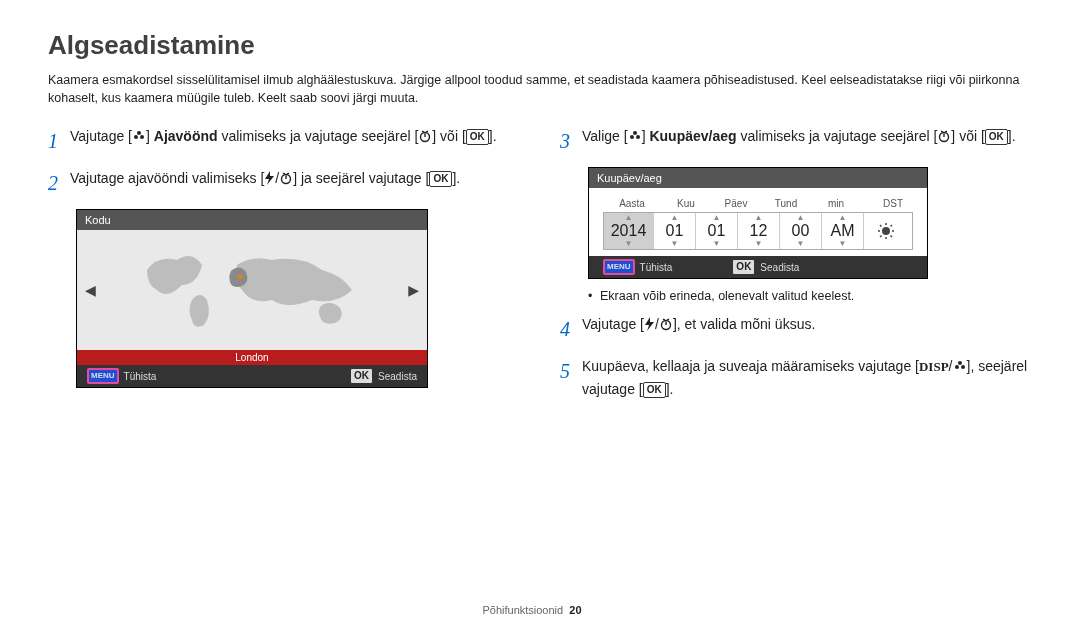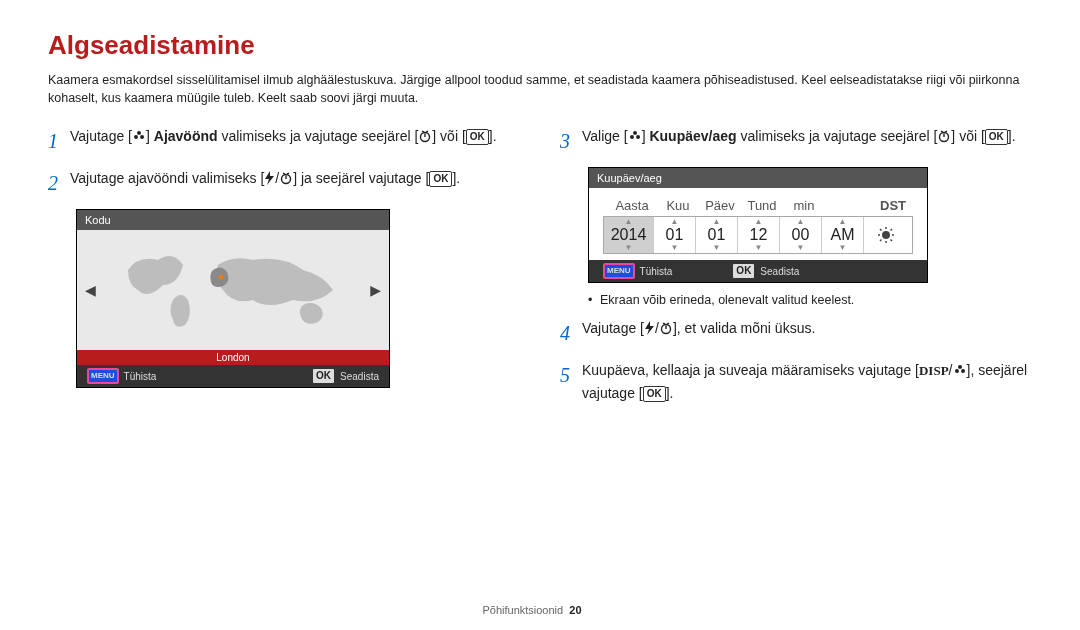--- a/index.html
+++ b/index.html
@@ -6,21 +6,21 @@
   body {
     font-family: Arial, Helvetica, sans-serif;
     width: 1080px;
     height: 630px;
     background: #fff;
     padding: 30px 48px 20px 48px;
     color: #222;
     position: relative;
   }
   h1 {
-    color: #b91c1c;
+    color: #404040;
     font-size: 26px;
     font-weight: bold;
     margin-bottom: 10px;
   }
   .intro {
     font-size: 12.5px;
     line-height: 1.45;
     margin-bottom: 18px;
   }
   .cols { display: flex; gap: 40px; }
@@ -46,21 +46,21 @@
   }
   .btn-menu {
     display:inline-block; border:2px solid #ec4899; border-radius:2px;
     font-size:8px; font-weight:bold; padding:0 2px; line-height:12px;
     vertical-align:1px; background:#1d4ed8;
   }
   .disp { font-weight:bold; font-size:13px;font-family:Liberation Serif, serif; }
 
   
   .panel {
-    width: 314px;
+    width: 352px;
     border: 1px solid #000;
     margin: 8px 0 8px 28px;
     font-size: 11px;
   }
   .panel-title {
     background: #555; color:#fff; padding:4px 8px; font-size:11px;
   }
   .panel-body-map {
     position: relative; height:120px; background:#e9e9e9;
     display:flex; align-items:center; justify-content:center;
@@ -87,23 +87,23 @@
   .panel-footer .grp { display:flex; gap:5px; align-items:center; }
 
   
   .panel2 {
     width: 340px;
     border: 1px solid #000;
     margin: 8px 0 8px 28px;
     font-size: 11px;
   }
   .dt-body { background:#fff; padding:10px 14px 6px 14px; }
-  .dt-labels { display:flex; gap:0; font-size:13px; color:#555; padding:0 0 3px 4px; }
+  .dt-labels { display:flex; gap:8px; font-size:10px; color:#555; padding:0 0 3px 4px; }
   .dt-labels span { width:42px; text-align:center; }
-  .dt-labels .dst { margin-left:auto; width:40px;font-weight:bold; }
+  .dt-labels .dst { margin-left:auto; width:40px; }
   .dt-row { display:flex; border:1px solid #aaa; }
   .dt-cell {
     display:flex; flex-direction:column; align-items:center;
     border-right:1px solid #ccc; width:42px; padding:1px 0;
   }
   .dt-cell:first-child { background:#cfcfcf; width:50px; }
   .dt-cell:last-child { border-right:none; }
   .dt-arrow { font-size:8px; color:#888; line-height:8px; }
   .dt-val { font-size:16px; }
   .dt-dst { width:44px; align-items:center; justify-content:center; display:flex; font-size:14px;}

